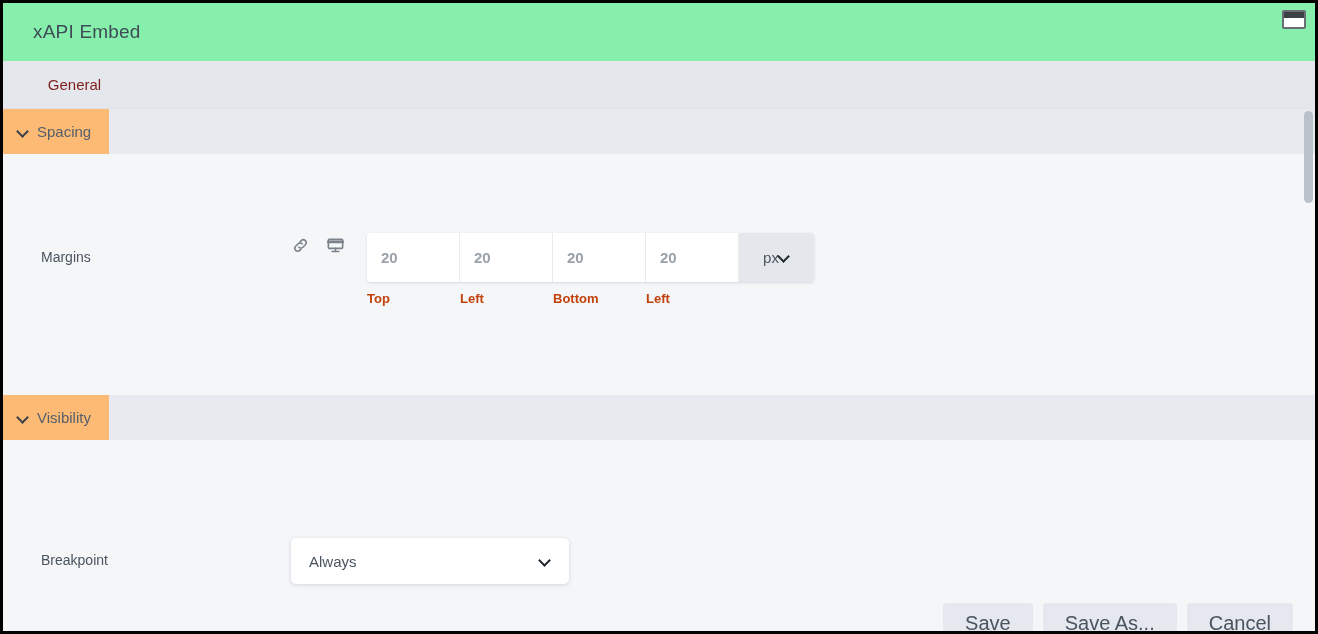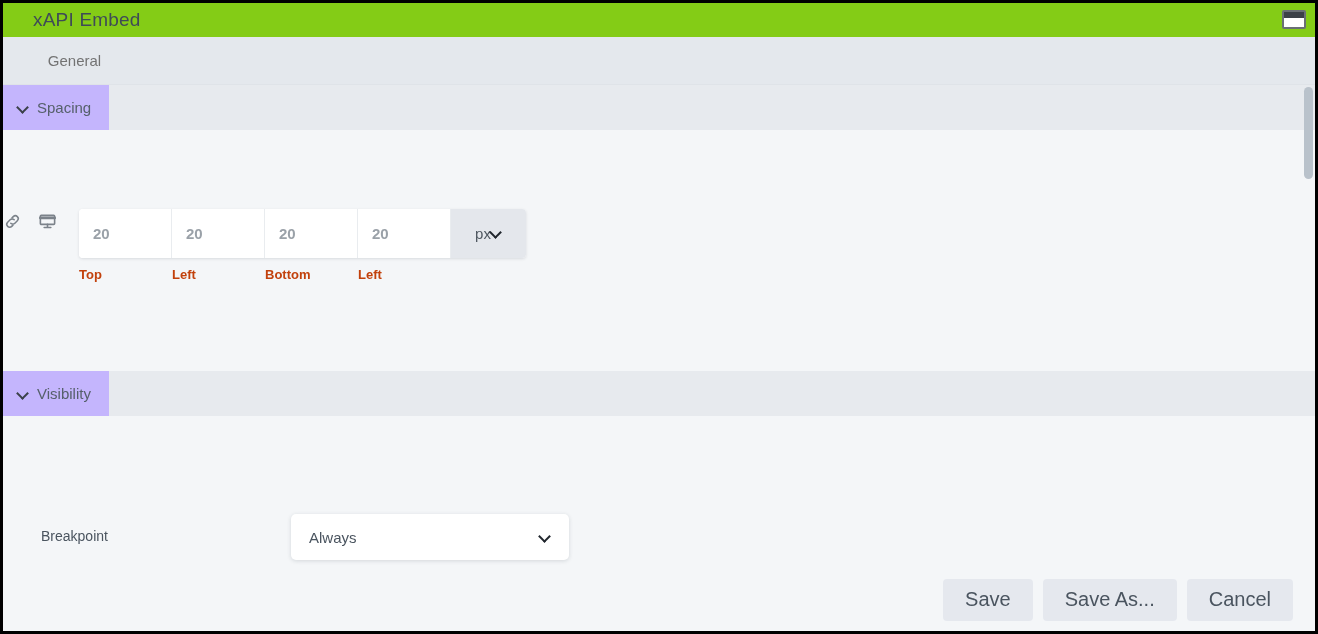--- a/index.html
+++ b/index.html
@@ -18,22 +18,22 @@
     height: 634px;
     box-sizing: border-box;
     border: 3px solid #000000;
     background: #f4f6f8;
     overflow: hidden;
   }
 
   
   .titlebar {
     position: relative;
-    height: 34px;
-    background: #84cc16;
+    height: 58px;
+    background: #86efac;
     display: flex;
     align-items: center;
   }
   .titlebar-title {
     margin-left: 30px;
     font-size: 19px;
     color: #3f4b57;
     letter-spacing: .2px;
   }
   .window-icon {
@@ -63,21 +63,21 @@
     align-items: stretch;
     border-bottom: 1px solid #dfe3e8;
   }
   .tab {
     min-width: 99px;
     padding: 0 22px;
     display: flex;
     align-items: center;
     justify-content: center;
     font-size: 15px;
-    color: #737373;
+    color: #7f1d1d;
     cursor: pointer;
     user-select: none;
   }
   .tab.active {
     background: #ffffff;
     color: #1e97d4;
   }
 
   
   .body-area {
@@ -95,21 +95,21 @@
     display: flex;
     align-items: center;
   }
   .section-head-label {
     position: relative;
     z-index: 2;
     height: 45px;
     display: flex;
     align-items: center;
     padding: 0 18px 0 14px;
-    background: #c4b5fd;
+    background: #fdba74;
     font-size: 15px;
     color: #56606b;
     cursor: pointer;
     user-select: none;
   }
   .chev {
     display: inline-block;
     width: 11px;
     height: 11px;
     margin-right: 9px;
@@ -305,20 +305,21 @@
 
     <div class="section-head">
       <div class="section-head-label">
         <span class="chev"></span>
         <span>Spacing</span>
       </div>
     </div>
 
     <div class="section-body" style="height:241px;">
       <div class="row" style="padding-top:79px;">
+        <div class="row-label" style="padding-top:16px;">Margins</div>
 
         <div class="margin-icons">
           <span class="icon-btn">
             <svg viewBox="0 0 20 20" width="19" height="19" fill="none" stroke="currentColor" stroke-width="1.6" stroke-linecap="round">
               <path d="M8.2 11.8a3 3 0 0 0 4.3 0l2.6-2.6a3 3 0 0 0-4.3-4.3l-1.3 1.3"></path>
               <path d="M11.8 8.2a3 3 0 0 0-4.3 0l-2.6 2.6a3 3 0 0 0 4.3 4.3l1.3-1.3"></path>
             </svg>
           </span>
           <span class="icon-btn">
             <svg viewBox="0 0 20 20" width="19" height="19" fill="none" stroke="currentColor" stroke-width="1.7" stroke-linecap="round">

